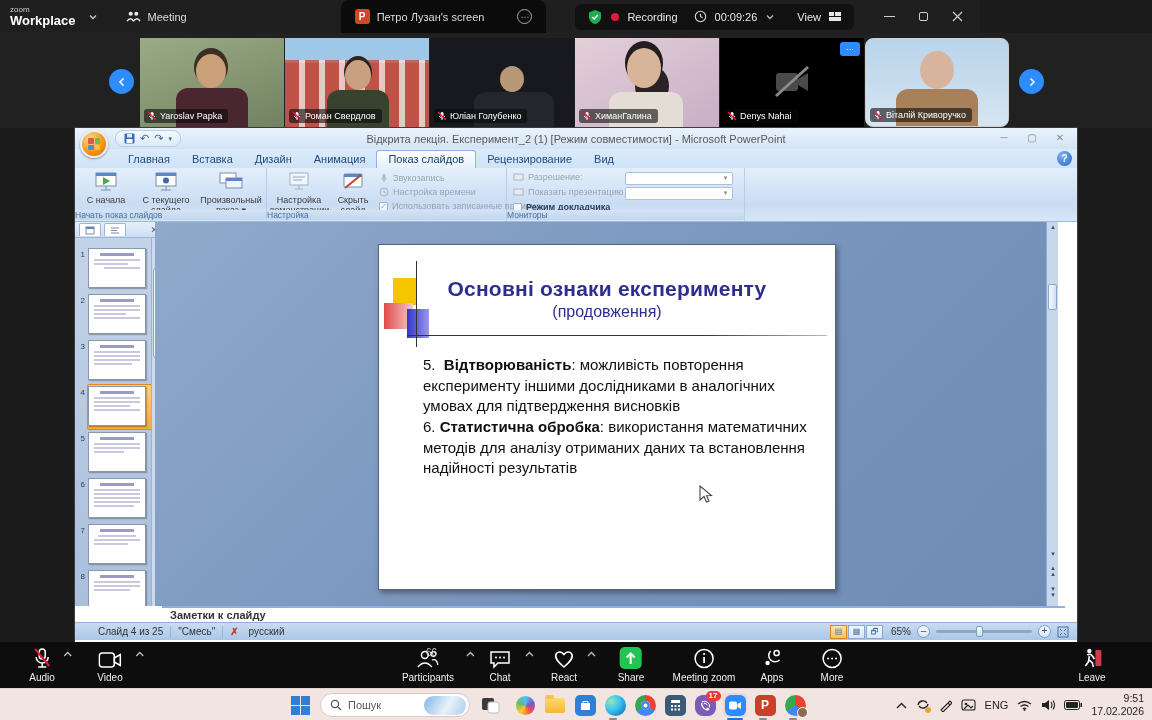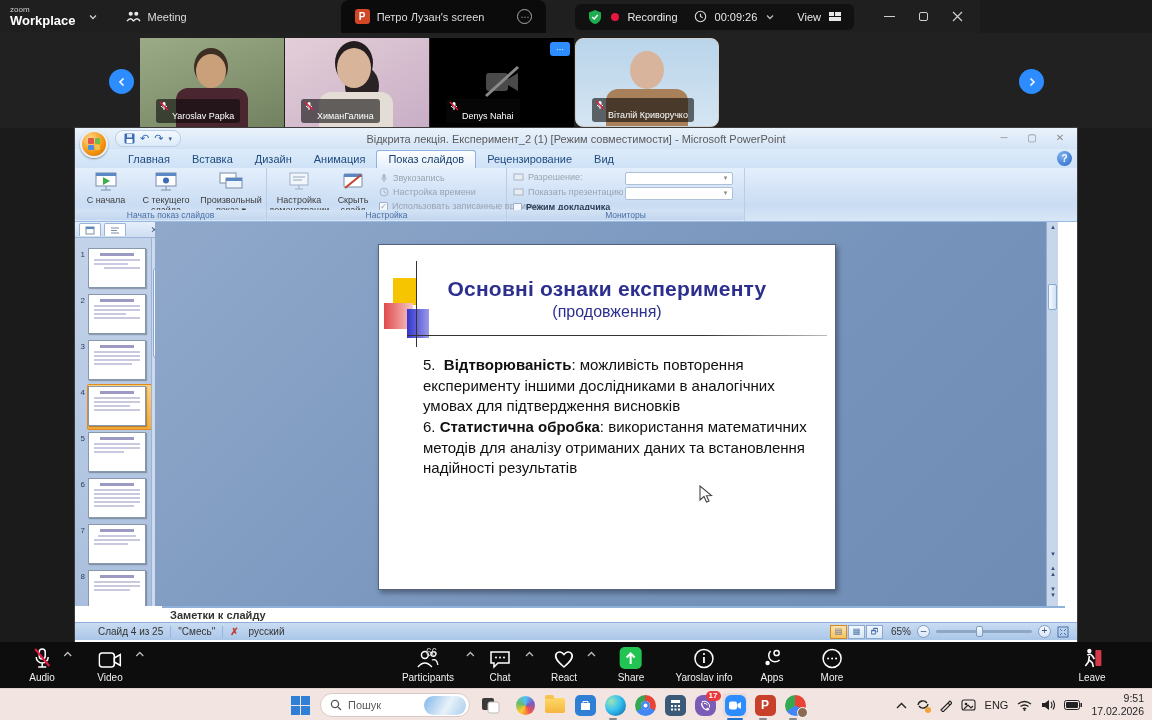--- a/index.html
+++ b/index.html
@@ -24,21 +24,21 @@
   .min-glyph { width:11px; height:1px; background:#cfcfcf; }
   .max-glyph { width:9px; height:9px; border:1px solid #cfcfcf; border-radius:2px; }
 
   
   .strip { position:absolute; left:0; top:33px; width:1152px; height:95px; background:#212121; }
   .tiles { position:absolute; left:140px; top:5px; display:flex; gap:1px; }
   .tile { width:144px; height:89px; position:relative; overflow:hidden; }
   .tile.rounded { border-radius:8px; border:1px solid #cfcfcf; }
   .head { position:absolute; border-radius:50%; }
   .torso { position:absolute; border-radius:12px 12px 0 0; }
-  .namechip { position:absolute; left:16px; bottom:4px; background:rgba(10,10,10,.6); color:#fff; font-size:9px; padding:12px 6px 2px 16px; border-radius:3px; white-space:nowrap; }
+  .namechip { position:absolute; left:4px; bottom:4px; background:rgba(10,10,10,.6); color:#fff; font-size:9px; padding:2px 6px 2px 16px; border-radius:3px; white-space:nowrap; }
   .micmuted { position:absolute; left:3px; top:2px; width:10px; height:10px; }
   .navbtn { position:absolute; width:25px; height:25px; border-radius:50%; background:#2d8cff; display:flex; align-items:center; justify-content:center; }
   .t1 { background:linear-gradient(160deg,#9cab87,#72815f); }
   .t2 { background:linear-gradient(#9fc7e8 0 28%, #b5443a 28%); }
   .t2 .bld { position:absolute; left:0; top:25%; width:100%; height:75%;
        background:repeating-linear-gradient(90deg,#c1544a 0 14px,#e8e2da 14px 20px); opacity:.85; }
   .t3 { background:#17191e; }
   .t4 { background:linear-gradient(150deg,#e3cfd8,#c9aec6); }
   .t5 { background:#000; }
   .t6 { background:linear-gradient(#b9d4ea,#d5e5f2); }
@@ -60,21 +60,21 @@
   .ppt-ctl .b { width:26px; height:15px; display:flex; align-items:center; justify-content:center; color:#8a8a8a; font-size:10px; border-radius:2px; }
 
   .ppt-tabs { position:absolute; left:0; top:21px; width:100%; height:19px; background:linear-gradient(#dcebfa,#cfe2f6); display:flex; align-items:flex-end; padding-left:42px; }
   .ptab { font-size:11px; color:#1f4a7e; padding:2px 11px 3px; }
   .ptab.active { background:linear-gradient(#fdfeff,#e6f0fb); border:1px solid #8db2e3; border-bottom:none; border-radius:3px 3px 0 0; color:#17406f; }
   .help-btn { position:absolute; right:5px; top:23px; width:15px; height:15px; border-radius:50%;
        background:radial-gradient(circle at 35% 30%, #7fb2ef, #2467c6); color:#fff; font-size:10px; font-weight:bold; display:flex; align-items:center; justify-content:center; }
 
   .ribbon { position:absolute; left:0; top:40px; width:100%; height:54px; background:linear-gradient(#e4effc,#c9dcf3 70%, #d8e7f7); border-bottom:1px solid #99b9e0; }
   .rgroup { position:absolute; top:0; height:53px; border-right:1px solid #b9cde7; }
-  .rglabel { position:absolute; left:0; bottom:1px; width:100%; text-align:center; font-size:8.5px; color:#4a6fa5; background:linear-gradient(#d3e3f5,#c2d6ee); border-radius:0 0 3px 3px; }
+  .rglabel { position:absolute; left:0; bottom:1px; width:100%; text-align:left; font-size:8.5px; color:#4a6fa5; background:linear-gradient(#d3e3f5,#c2d6ee); border-radius:0 0 3px 3px; }
   .bigbtn { position:absolute; top:2px; width:58px; text-align:center; font-size:9px; color:#3c3c3c; line-height:1.15; }
   .bigbtn svg { display:block; margin:1px auto 2px; }
   .smallrow { position:absolute; font-size:9px; color:#9aa4b2; display:flex; align-items:center; gap:4px; white-space:nowrap; }
   .combo { display:inline-block; width:108px; height:13px; background:#fff; border:1px solid #aebfd8; border-radius:2px; position:relative; }
   .combo i { position:absolute; right:1px; top:1px; width:11px; height:9px; font-size:7px; color:#8a8a8a; font-style:normal; text-align:center; }
   .cbox { width:9px; height:9px; background:#f4f7fb; border:1px solid #9fb0c8; border-radius:1px; display:inline-flex; align-items:center; justify-content:center; font-size:8px; color:#9aa4b2; }
 
   
   .mainarea { position:absolute; left:0; top:94px; width:1002px; height:384px; }
   .leftpanel { position:absolute; left:0; top:0; width:87px; height:100%; background:linear-gradient(#c4d4ea,#aabfdd); overflow:hidden; }
@@ -220,20 +220,45 @@
       <div class="tile t1">
         <div class="head" style="left:56px; top:16px; width:30px; height:34px; background:#caa07a; box-shadow:0 -4px 0 2px #3d2e24;"></div>
         <div class="torso" style="left:36px; top:50px; width:72px; height:40px; background:#4a2630;"></div>
         <div class="namechip">
           <svg class="micmuted" viewBox="0 0 10 10">
               <rect x="3.5" y="1" width="3" height="5" rx="1.5" fill="#fff"></rect>
               <path d="M2 5 q3 4 6 0 M5 7 v2" stroke="#fff" stroke-width="1" fill="none"></path>
               <path d="M1 1 L9 9" stroke="#e8173d" stroke-width="1.4"></path>
             </svg>
           <span>Yaroslav Papka</span>
+        </div>
+      </div>
+      <div class="tile t2">
+        <div class="bld"></div>
+        <div class="head" style="left:60px; top:22px; width:26px; height:30px; background:#c9a182; box-shadow:0 -3px 0 1px #2e241e;"></div>
+        <div class="torso" style="left:42px; top:52px; width:62px; height:38px; background:#39422f;"></div>
+        <div class="namechip">
+          <svg class="micmuted" viewBox="0 0 10 10">
+              <rect x="3.5" y="1" width="3" height="5" rx="1.5" fill="#fff"></rect>
+              <path d="M2 5 q3 4 6 0 M5 7 v2" stroke="#fff" stroke-width="1" fill="none"></path>
+              <path d="M1 1 L9 9" stroke="#e8173d" stroke-width="1.4"></path>
+            </svg>
+          <span>Роман Свердлов</span>
+        </div>
+      </div>
+      <div class="tile t3">
+        <div class="head" style="left:70px; top:28px; width:24px; height:26px; background:#b99877;"></div>
+        <div class="torso" style="left:44px; top:54px; width:80px; height:36px; background:#23262c;"></div>
+        <div class="namechip">
+          <svg class="micmuted" viewBox="0 0 10 10">
+              <rect x="3.5" y="1" width="3" height="5" rx="1.5" fill="#fff"></rect>
+              <path d="M2 5 q3 4 6 0 M5 7 v2" stroke="#fff" stroke-width="1" fill="none"></path>
+              <path d="M1 1 L9 9" stroke="#e8173d" stroke-width="1.4"></path>
+            </svg>
+          <span>Юліан Голубенко</span>
         </div>
       </div>
       <div class="tile t4">
         <div class="head" style="left:52px; top:10px; width:34px; height:40px; background:#d8b49a; box-shadow:0 -5px 0 2px #241d20, 8px 18px 0 0 #2a2326;"></div>
         <div class="torso" style="left:34px; top:54px; width:74px; height:36px; background:#e3ddd6;"></div>
         <div class="namechip">
           <svg class="micmuted" viewBox="0 0 10 10">
               <rect x="3.5" y="1" width="3" height="5" rx="1.5" fill="#fff"></rect>
               <path d="M2 5 q3 4 6 0 M5 7 v2" stroke="#fff" stroke-width="1" fill="none"></path>
               <path d="M1 1 L9 9" stroke="#e8173d" stroke-width="1.4"></path>
@@ -651,21 +676,21 @@
       <div class="lb">Share</div>
     </div>
     <div class="zbtn2" style="left:704px">
       <div class="ic">
           <svg width="21" height="21" viewBox="0 0 21 21">
         <circle cx="10.5" cy="10.5" r="9" fill="none" stroke="#fff" stroke-width="1.5"></circle>
         <path d="M10.5 9 v6" stroke="#fff" stroke-width="1.8"></path>
             <circle cx="10.5" cy="6" r="1.1" fill="#fff"></circle>
           </svg>
         </div>
-      <div class="lb">Yaroslav info</div>
+      <div class="lb">Meeting zoom</div>
     </div>
     <div class="zbtn2" style="left:772px">
       <div class="ic">
           <svg width="21" height="21" viewBox="0 0 21 21">
         <path d="M9 3 a6 6 0 1 0 9 9" fill="none" stroke="#fff" stroke-width="1.5"></path>
         <circle cx="15" cy="5" r="2.6" fill="none" stroke="#fff" stroke-width="1.5"></circle>
         <circle cx="6" cy="15" r="2.2" fill="#fff"></circle>
           </svg>
         </div>
       <div class="lb">Apps</div>

